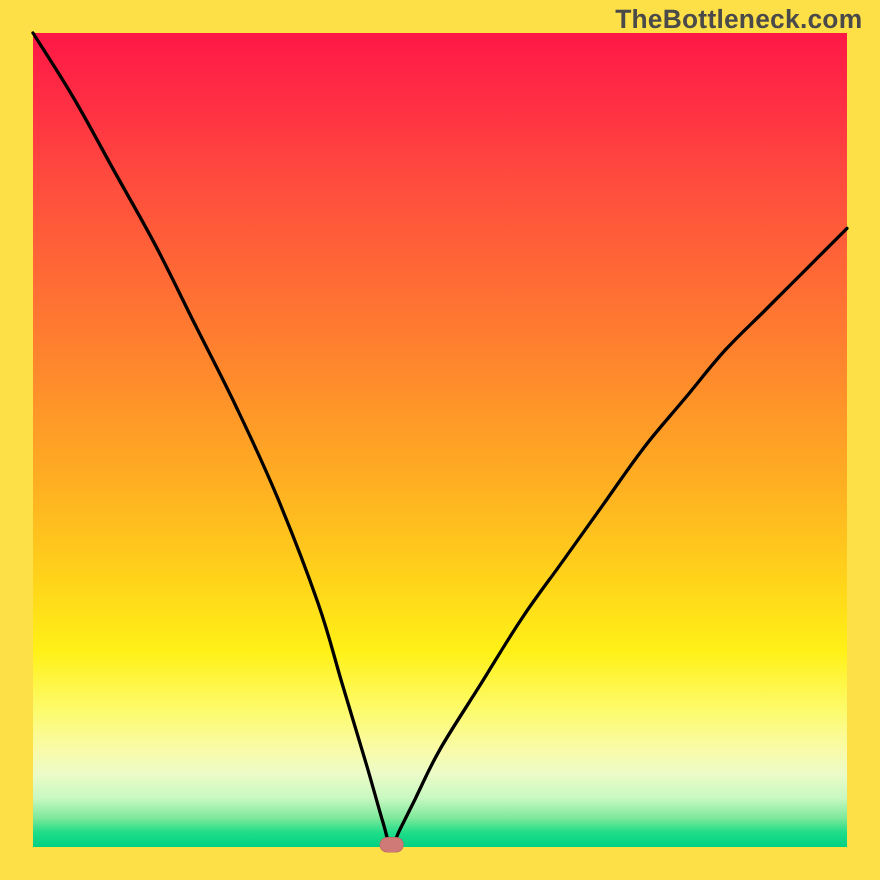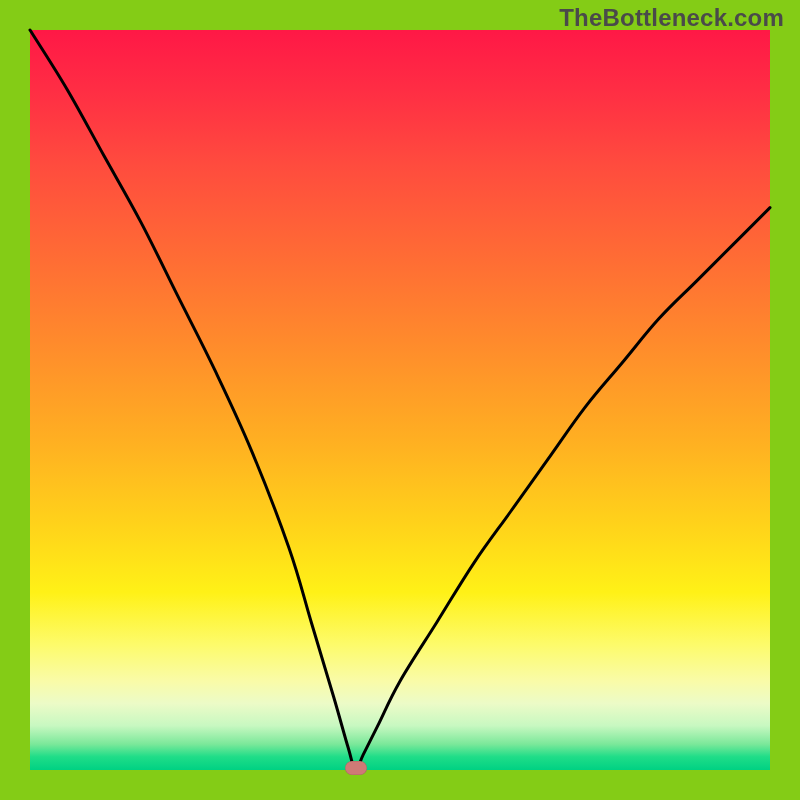--- a/index.html
+++ b/index.html
@@ -8,21 +8,21 @@
     width: 800px;
     height: 800px;
     overflow: hidden;
     background: #000;
     font-family: Arial, Helvetica, sans-serif;
   }
   .frame {
     position: relative;
     width: 800px;
     height: 800px;
-    background: #84cc16;
+    background: #fde047;
   }
   .watermark {
     position: absolute;
     top: 4px;
     right: 16px;
     color: #4a4a4a;
     font-size: 24px;
     font-weight: 600;
     letter-spacing: 0.2px;
     user-select: none;

